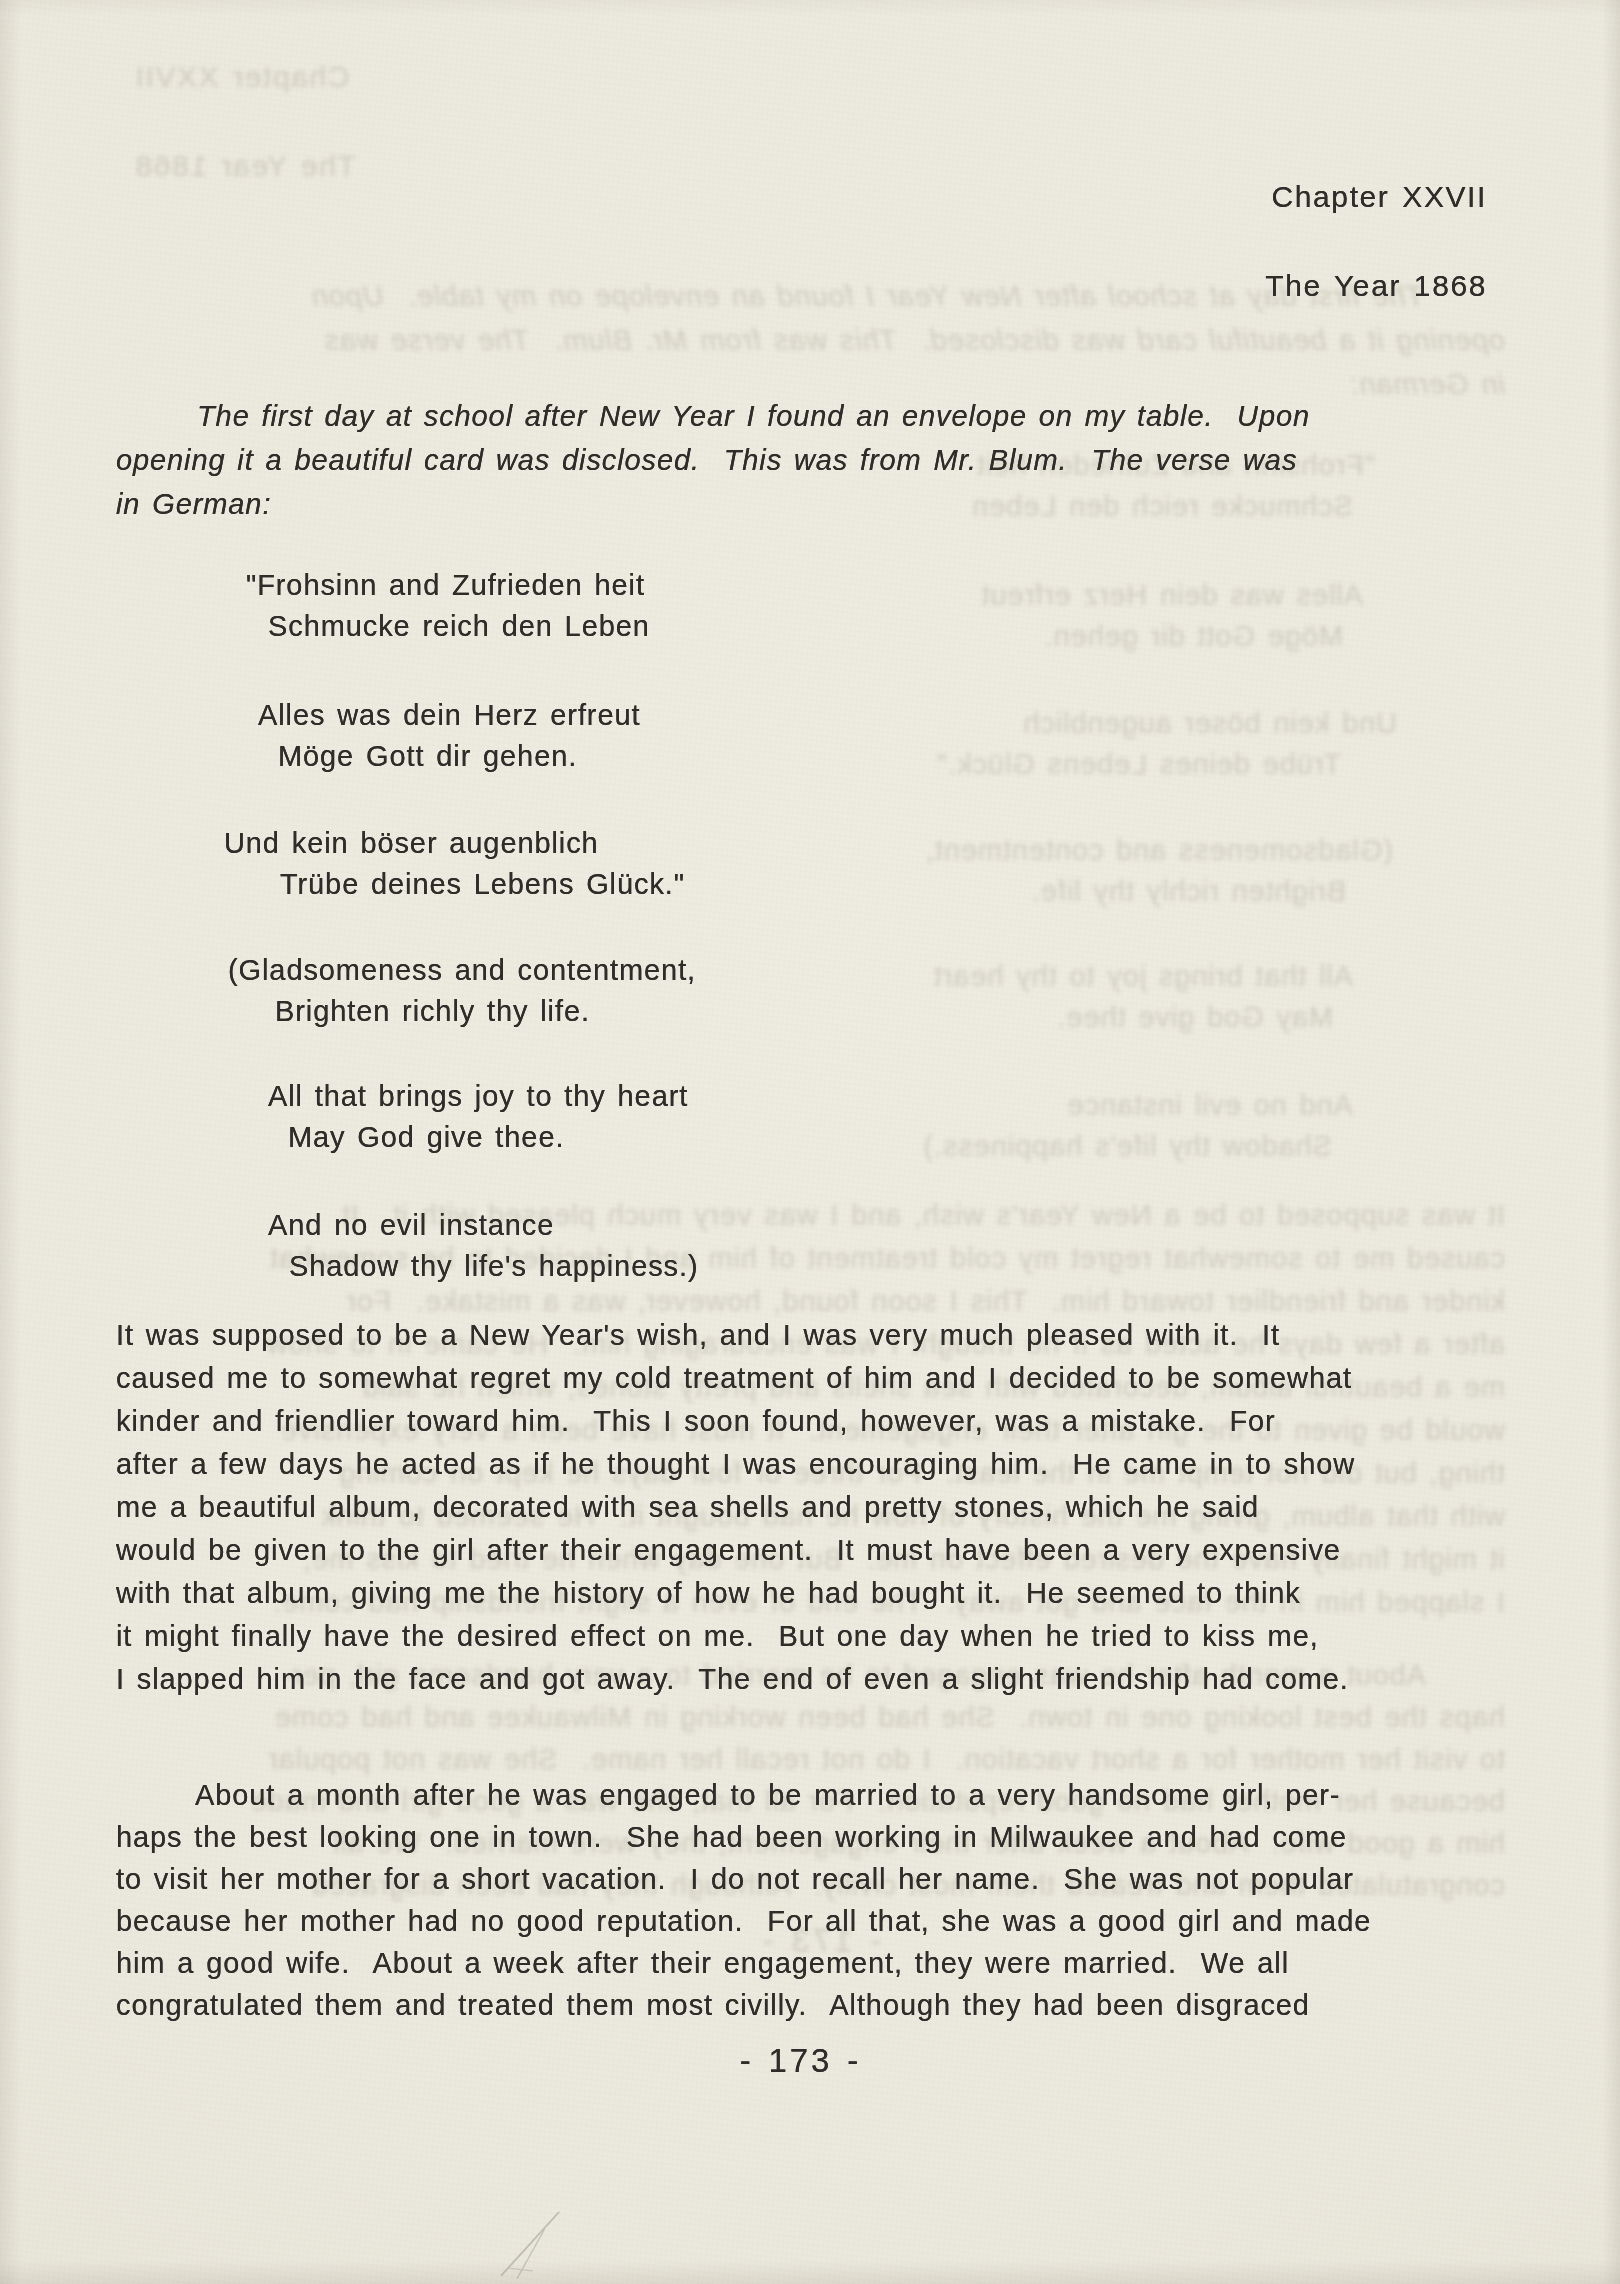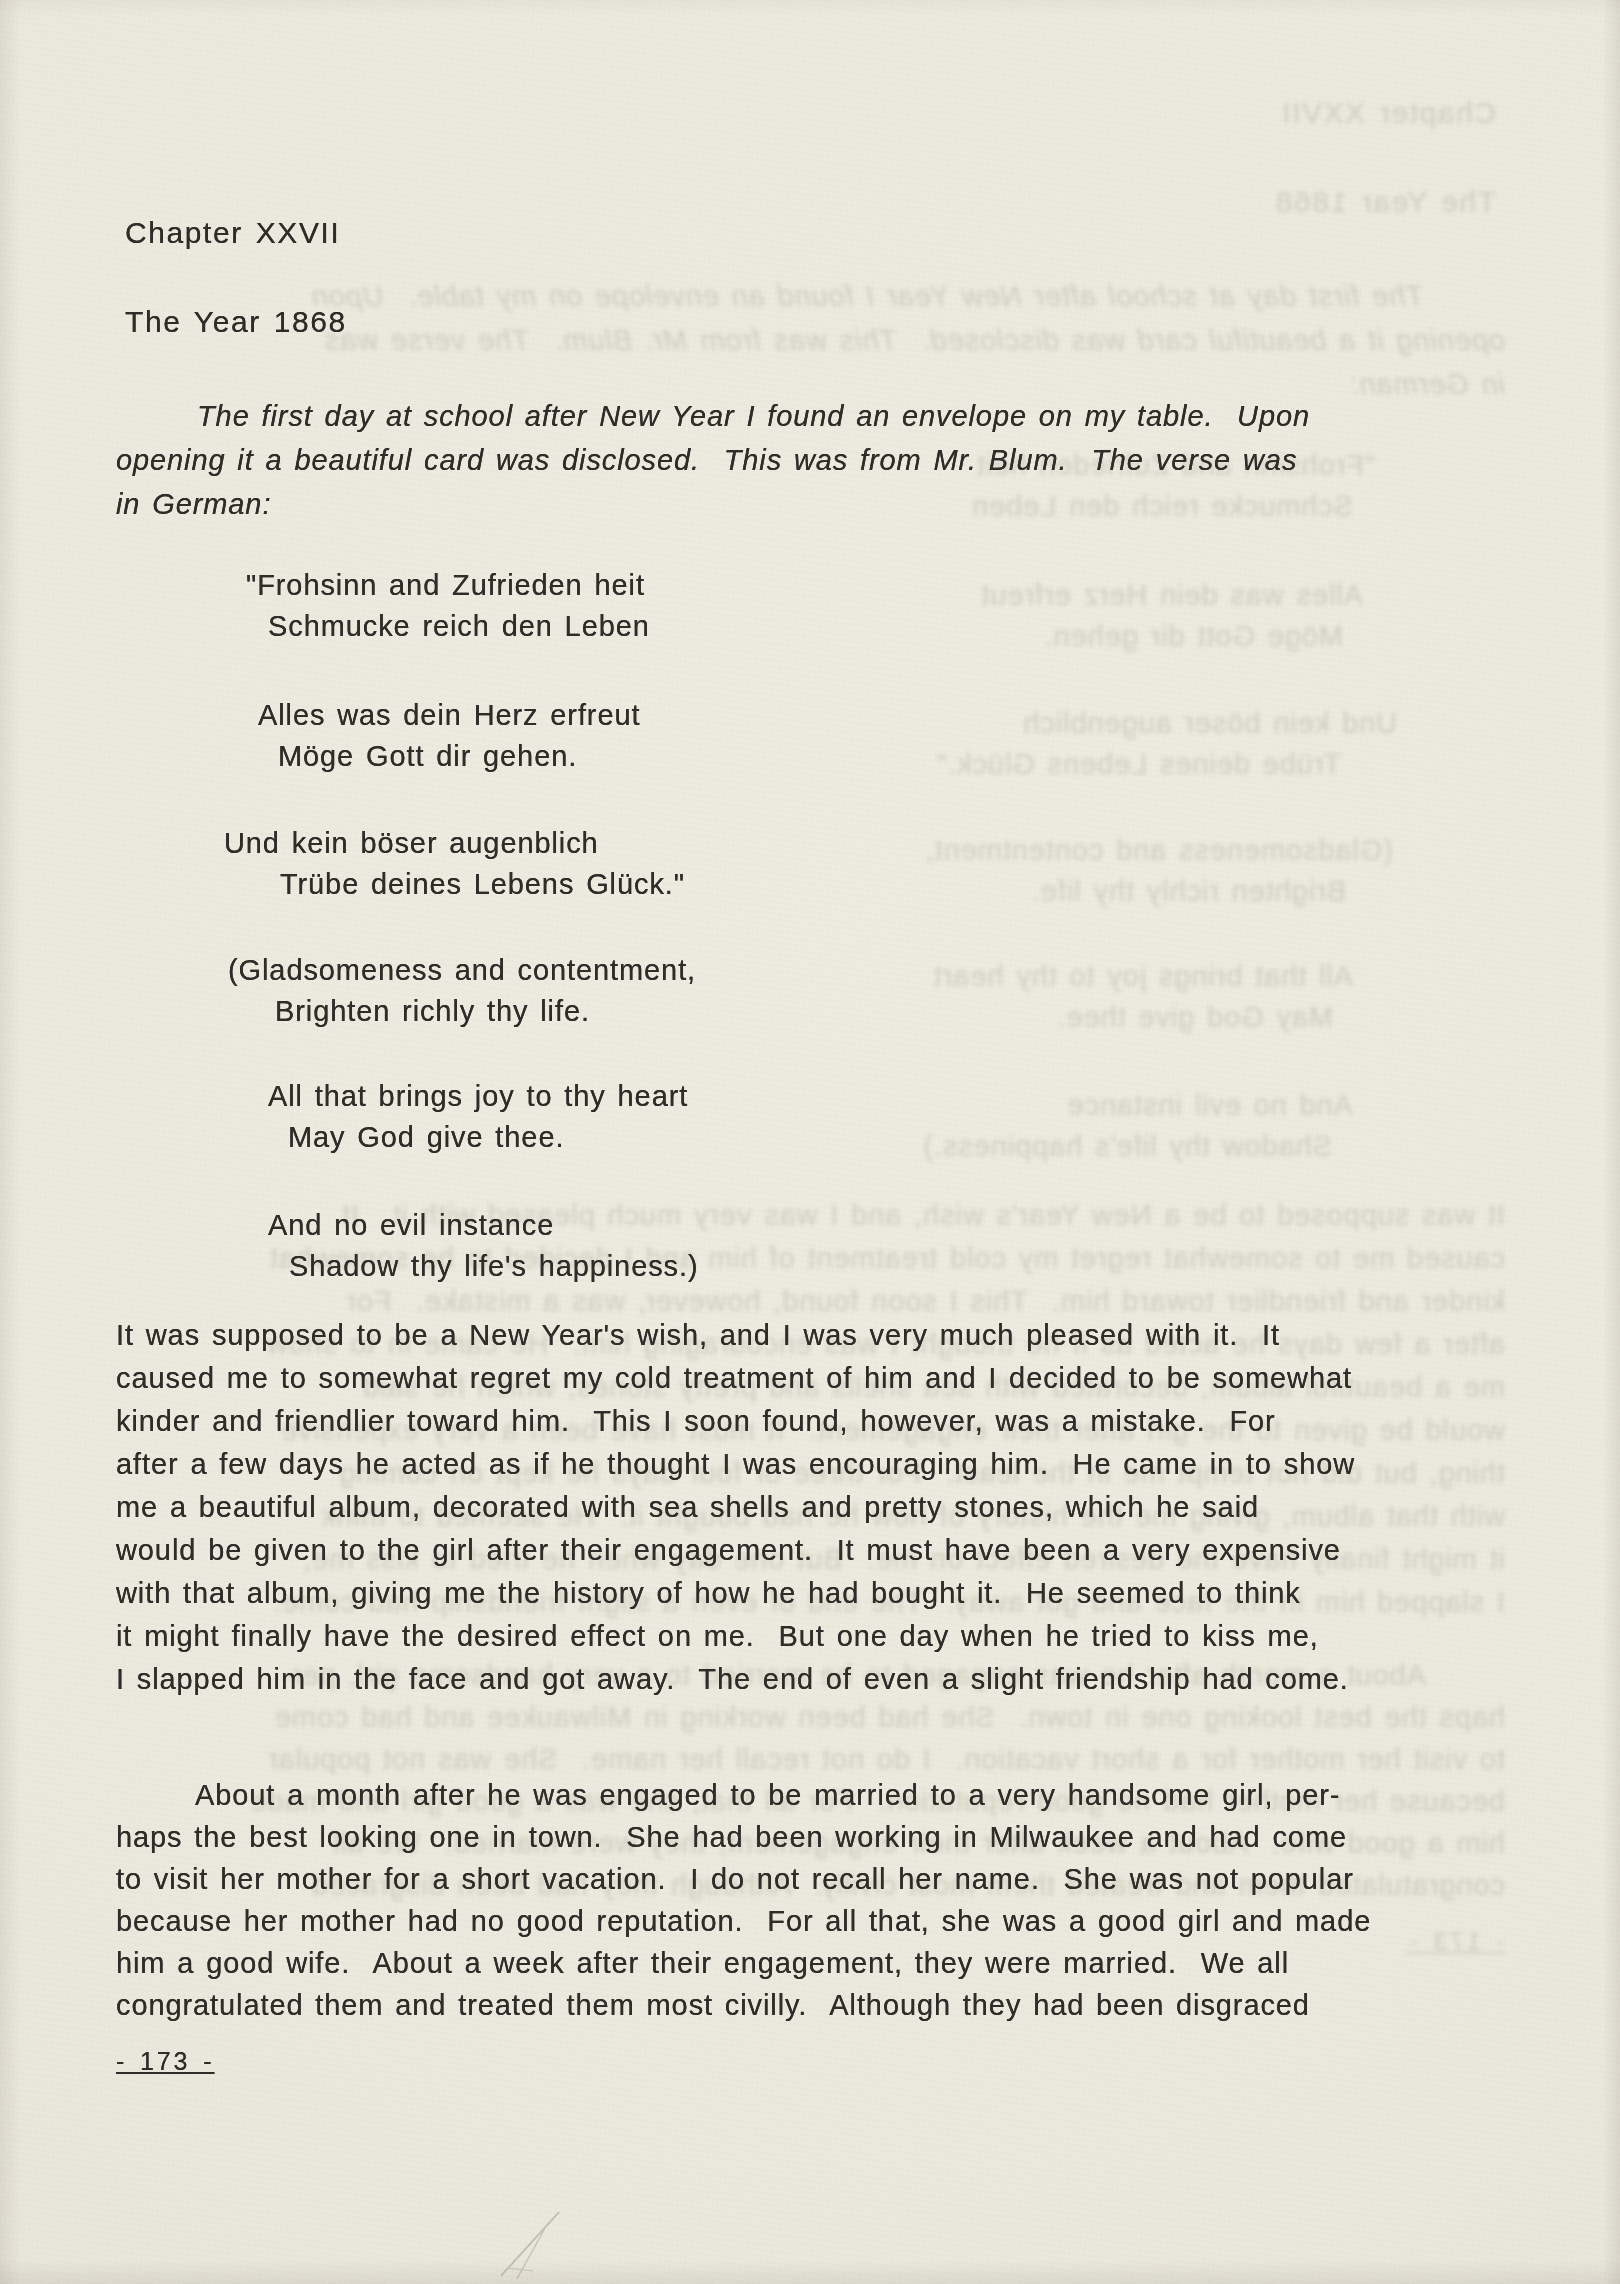--- a/index.html
+++ b/index.html
@@ -20,42 +20,42 @@
       radial-gradient(130% 100% at 52% 40%, #eeebe1 0%, #ebe8dd 55%, #e4e1d4 100%);
   }
   .layer{position:absolute;left:0;top:0;width:1621px;height:2284px;}
   .bleed{transform:translateY(-120px) scaleX(-1);filter:blur(1.9px);opacity:.5;z-index:1;}
   .bleed .content, .bleed .content *{color:#b7b4a5 !important;}
   .main{z-index:2;}
 
   .content{position:absolute;left:116px;top:0;width:1369px;height:2284px;color:#2f2d2a;}
   .txt{white-space:pre;font-size:29px;line-height:42px;letter-spacing:0.9px;word-spacing:2.9px;
        text-shadow:0 0 0.4px currentColor;}
-  .heading{position:absolute;left:9px;width:100%;text-align:left;font-size:30px;letter-spacing:1.6px;margin-top:36px;}
+  .heading{position:absolute;left:2px;width:100%;text-align:right;font-size:30px;letter-spacing:1.6px;}
   #chapter-heading{top:176px;}
   #year-heading{top:265px;}
 
   .para{position:absolute;left:0;width:100%;}
   .p1{top:394px;}.p1 .txt{line-height:44px;font-style:italic;}
   .p1 .indent{padding-left:81px;}
   .p2{top:1314px;}.p2 .txt{line-height:43px;}
   .p3{top:1774px;}.p3 .txt{line-height:42px;}
   .p3 .indent{padding-left:79px;}
 
   .couplet{position:absolute;left:0;width:100%;}
   .couplet .txt{line-height:41px;}
   .vc1{top:565px;}  .vc1 .l1{margin-left:130px;} .vc1 .l2{margin-left:152px;}
   .vc2{top:695px;}  .vc2 .l1{margin-left:142px;} .vc2 .l2{margin-left:162px;}
   .vc3{top:823px;} .vc3 .l1{margin-left:108px;} .vc3 .l2{margin-left:164px;}
   .vc4{top:950px;} .vc4 .l1{margin-left:112px;} .vc4 .l2{margin-left:159px;}
   .vc5{top:1076px;} .vc5 .l1{margin-left:152px;} .vc5 .l2{margin-left:172px;}
   .vc6{top:1205px;} .vc6 .l1{margin-left:152px;} .vc6 .l2{margin-left:173px;}
 
-  .page-number{position:absolute;top:2040px;left:0;width:100%;
-               font-size:25px;letter-spacing:2.9px;text-decoration:underline;}
+  .page-number{position:absolute;top:2040px;left:0;width:100%;text-align:center;
+               font-size:33px;letter-spacing:2.9px;}
   .scratch{position:absolute;left:493px;top:2205px;z-index:3;opacity:.45;}
 </style>
 </head>
 <body>
 
 <div class="page">
 
   <div class="layer bleed">
       <div class="content">
 

